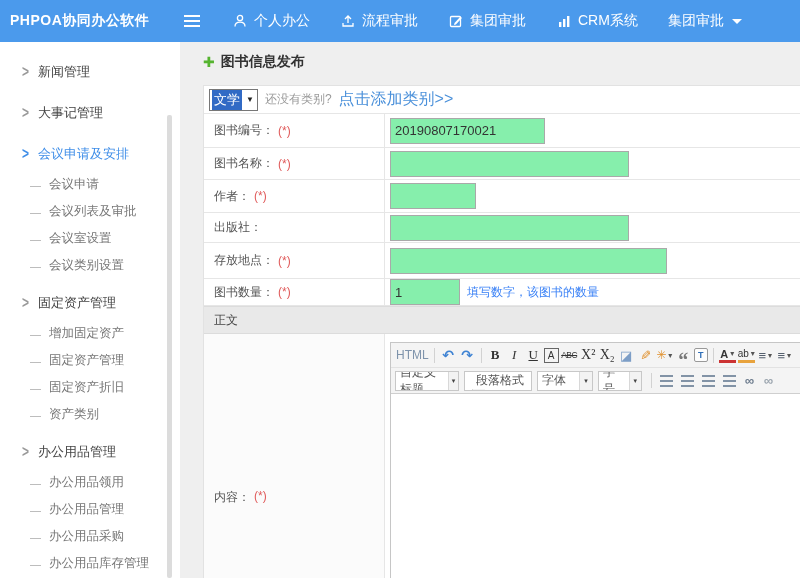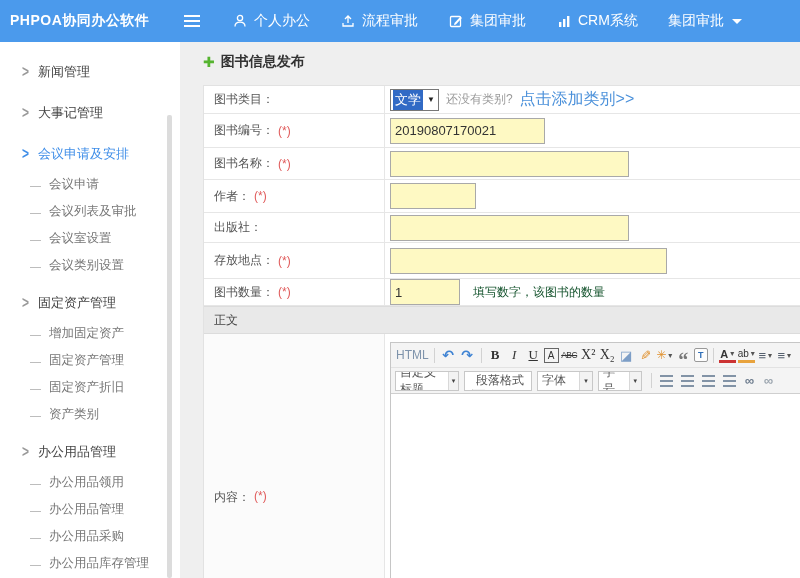--- a/index.html
+++ b/index.html
@@ -38,29 +38,29 @@
   .title-text { font-size:14px; font-weight:bold; color:#333; }
 
   .form-table { position:absolute; left:23px; top:45px; width:660px; background:#fff;
                 border-left:1px solid #e2e2e2; border-top:1px solid #e2e2e2; font-size:12px; }
   .frow { display:flex; border-bottom:1px solid #e6e6e6; align-items:stretch; }
   .fcell-label { width:181px; flex:none; padding-left:10px; display:flex; align-items:center; gap:4px;
                  color:#555; border-right:1px solid #e6e6e6; }
   .req { color:#e05b5b; }
   .fcell-value { flex:1; display:flex; align-items:center; padding-left:5px; gap:7px; }
   .finput { height:22px; border:1px solid #a9a9a9; font-size:13px; padding:12px 4px; color:#333;
-            font-family:"Liberation Sans","DejaVu Sans",sans-serif; background:#fef9c3; }
+            font-family:"Liberation Sans","DejaVu Sans",sans-serif; background:#86efac; }
   .cat-row { height:28px; }
   .selectbox { display:inline-flex; align-items:center; border:1px solid #777; background:#fff;
                height:22px; padding:0 3px 0 2px; cursor:pointer; }
   .sel-text { background:#316ac5; color:#fff; font-size:13px; padding:1px 2px; }
   .sel-arrow { font-size:8px; color:#222; margin-left:4px; }
   .hint-plain { color:#999; font-size:12px; }
   .link { color:#4a90da; font-size:16px; text-decoration:none; cursor:pointer; }
-  .hint2 { color:#14532d; font-size:12px; margin-left:6px; }
+  .hint2 { color:#3b82f6; font-size:12px; }
 
   .section-row { height:28px; background:#e9e9e9; border-top:1px solid #dcdcdc; border-bottom:1px solid #dcdcdc;
                  display:flex; align-items:center; padding-left:10px; color:#444; }
 
   .content-row { height:246px; border-bottom:none; box-shadow:inset 2px 0 0 #4796cb; }
   .content-label { align-items:flex-start; padding-top:155px; background:#fbfbfb; }
   .editor-cell { align-items:flex-start; padding:8px 0 0 5px; }
 
   
   .editor { width:470px; height:320px; border:1px solid #c6c6c6; background:#f4f4f4;
@@ -228,23 +228,20 @@
 
 <div class="main">
   <div class="page-title">
     <span class="plus-ic">✚</span>
     <span class="title-text">图书信息发布</span>
   </div>
 
   <div class="form-table">
 
     <div class="frow cat-row">
-      <div class="fcell-label">
-        <span>图书类目：</span>
-      </div>
       <div class="fcell-value">
         <span class="selectbox">
           <span class="sel-text">文学</span>
           <span class="sel-arrow">▼</span>
         </span>
         <span class="hint-plain">还没有类别?</span>
         <a class="link">点击添加类别&gt;&gt;</a>
       </div>
     </div>
 

